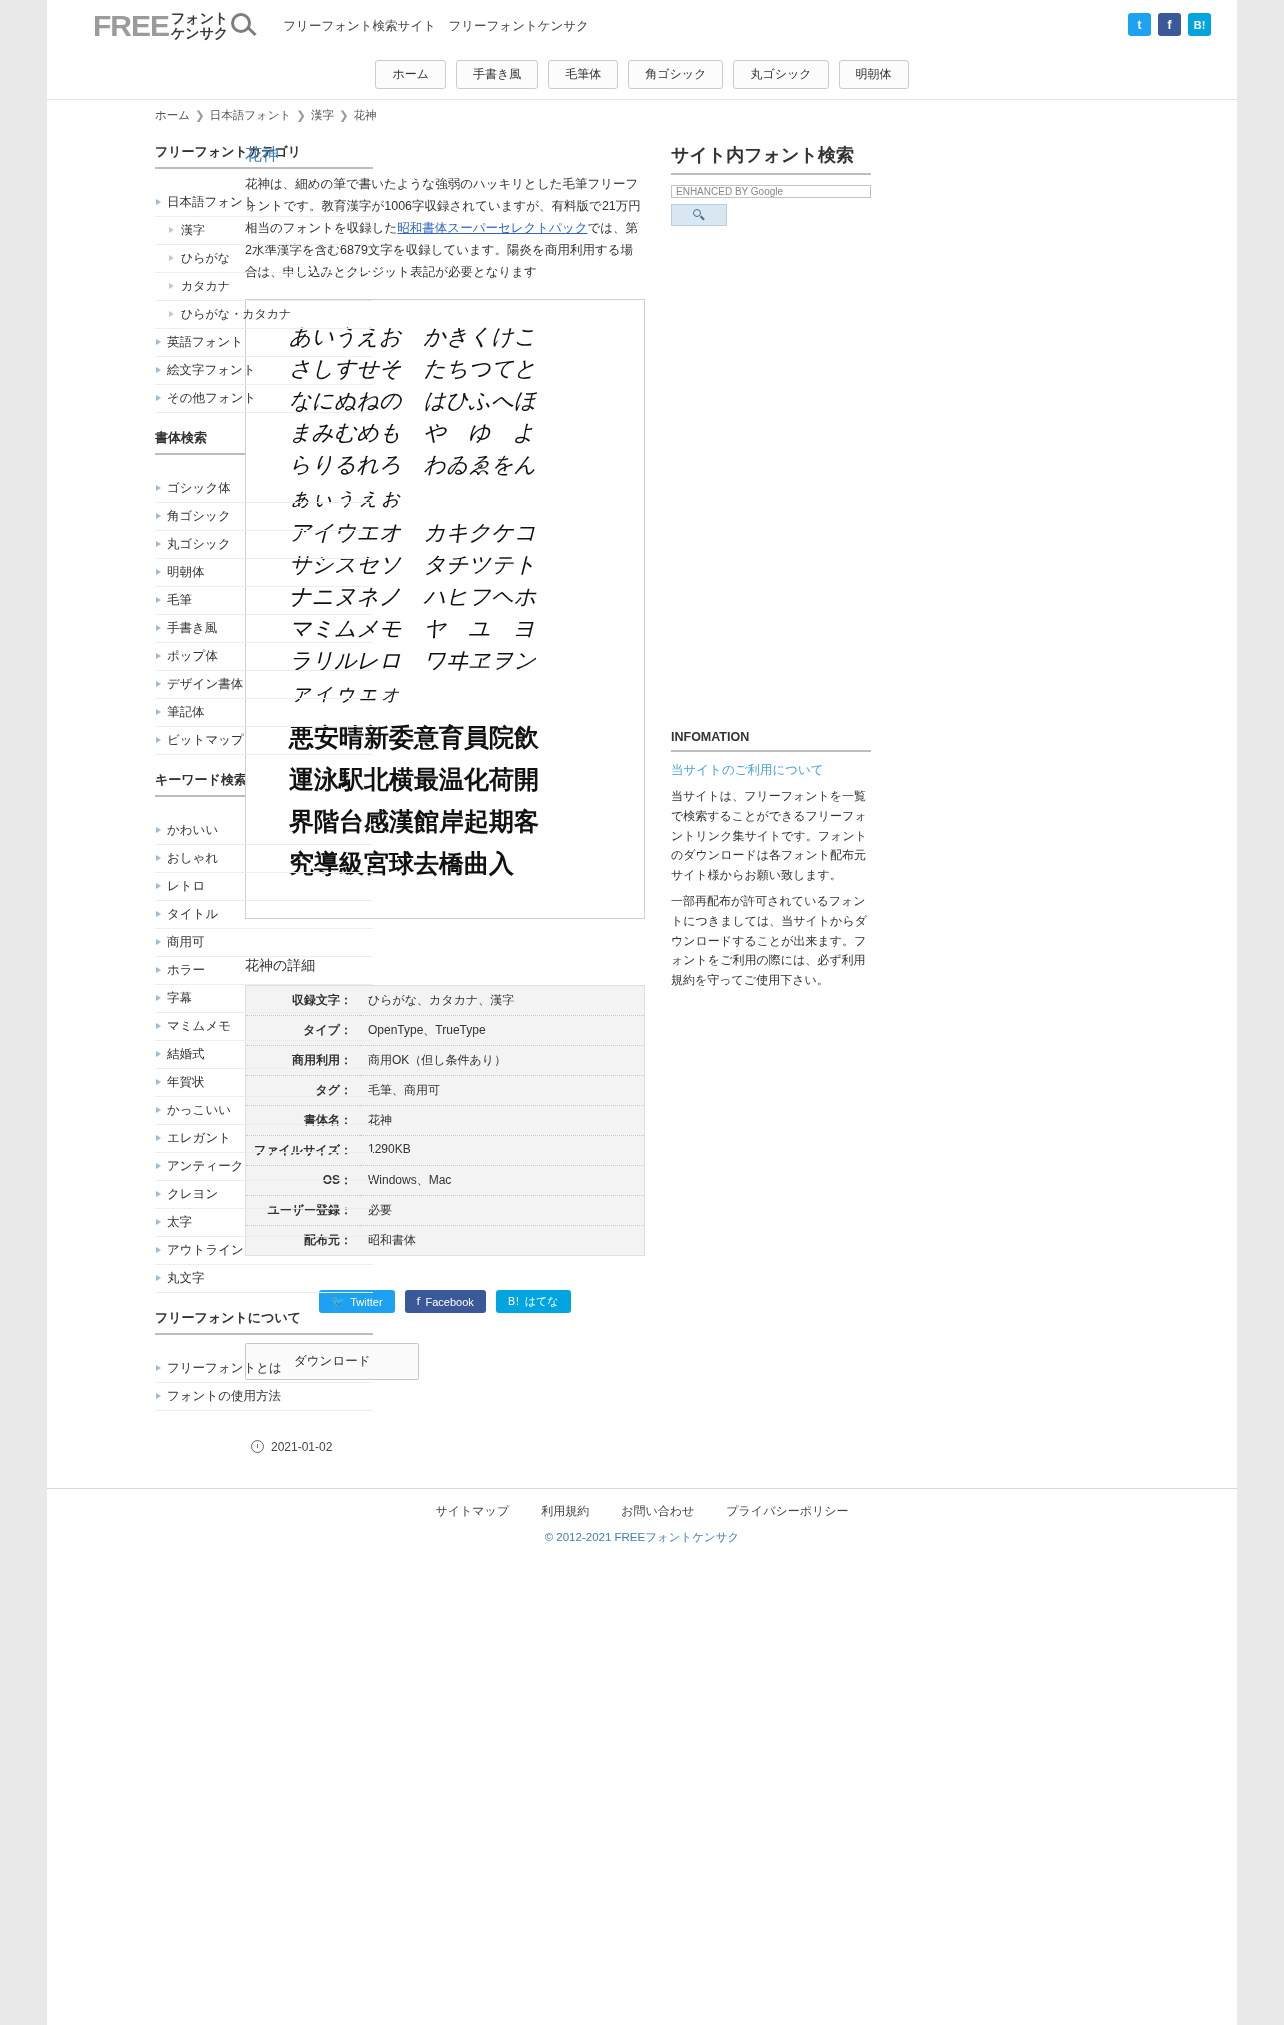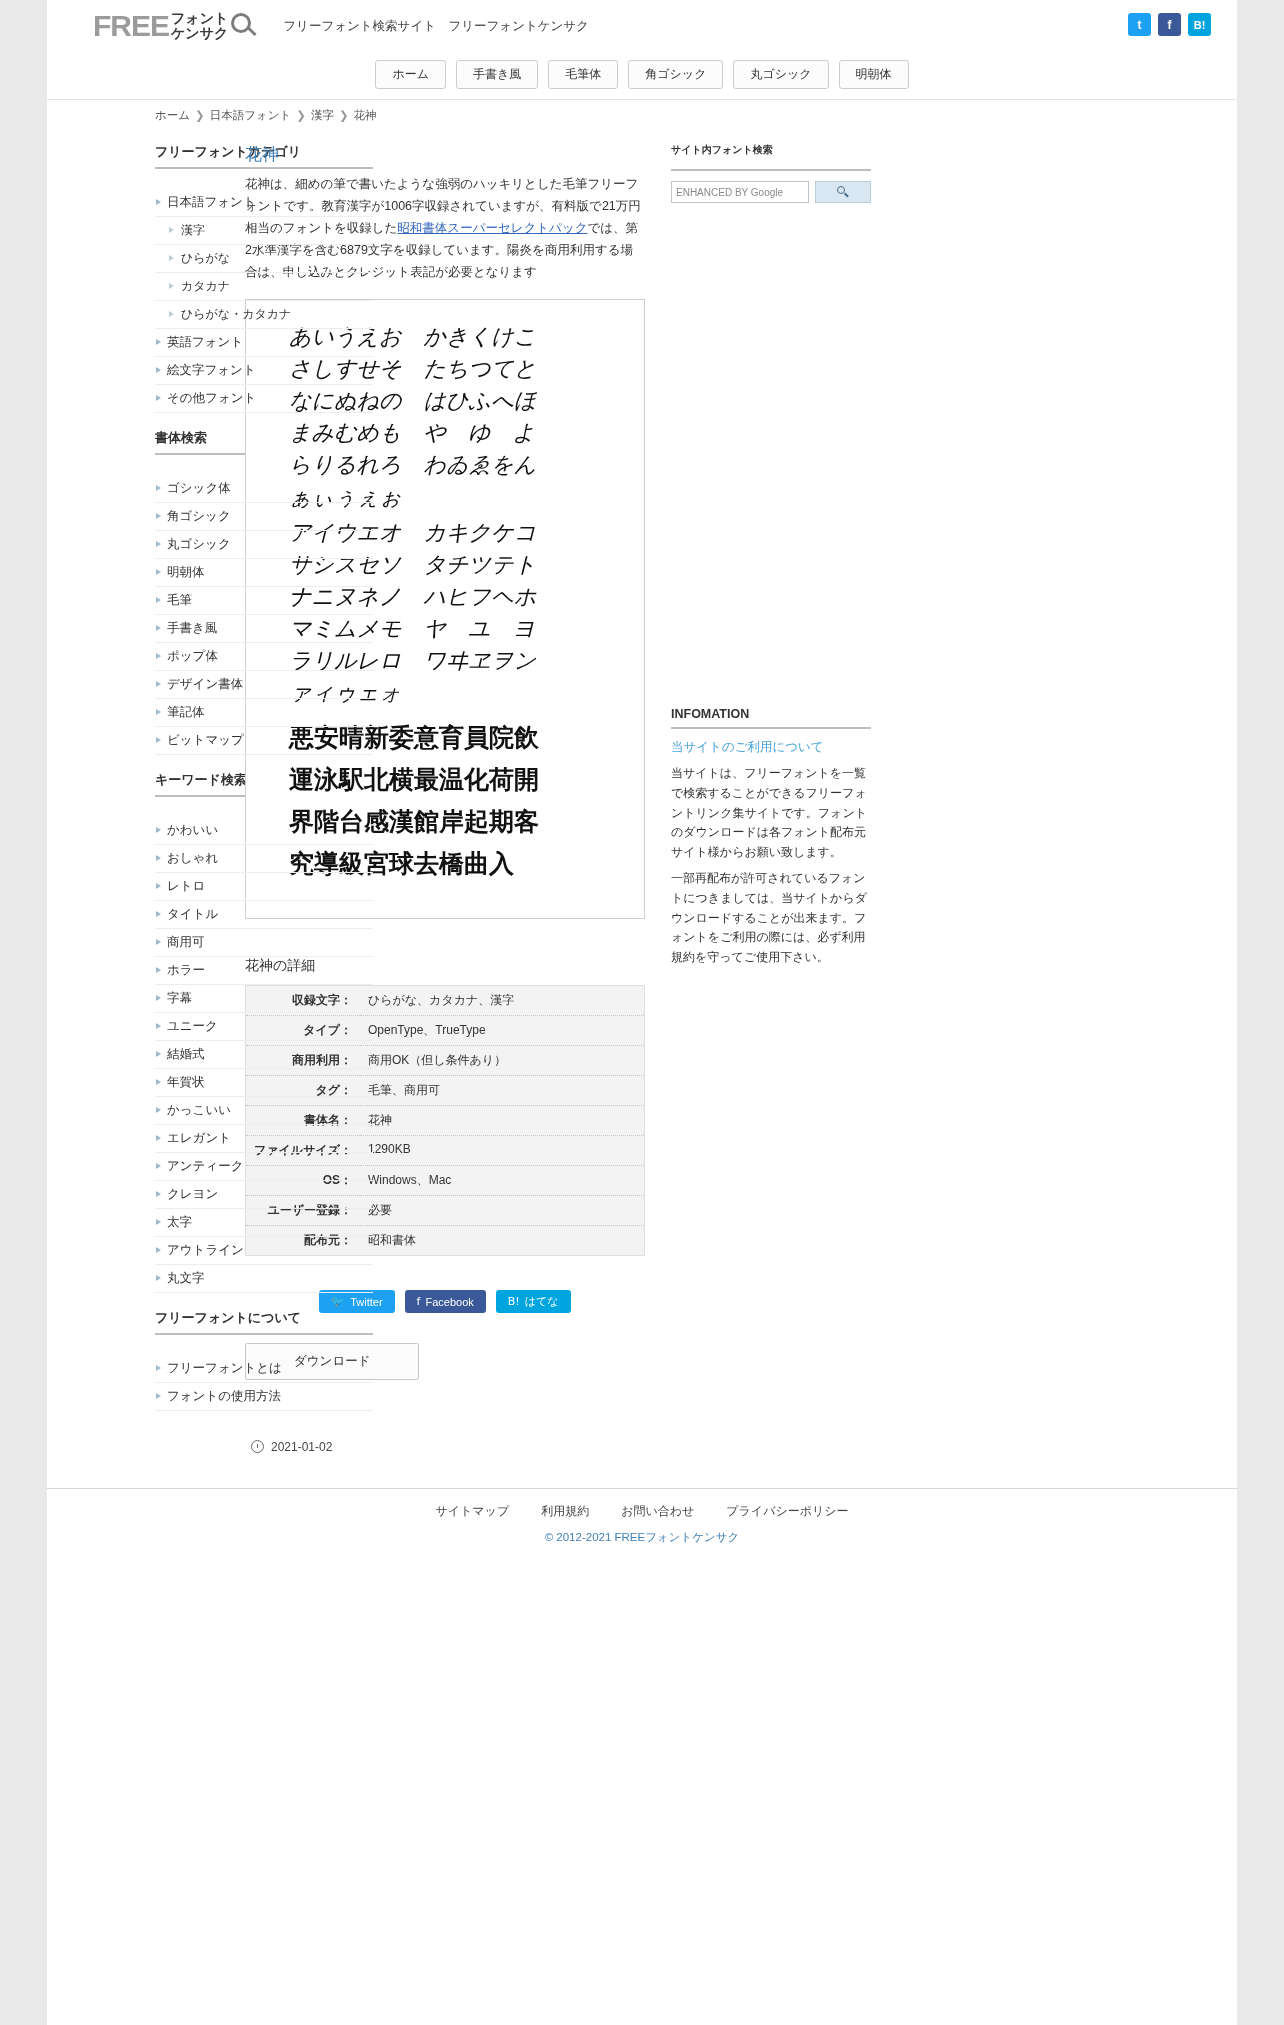--- a/index.html
+++ b/index.html
@@ -228,25 +228,25 @@
   }
   .clock {
     width:13px;height:13px;border:1.6px solid #666;border-radius:50%;
     position:relative; display:inline-block;
   }
   .clock::after{
     content:"";position:absolute;left:5px;top:2.3px;width:1.4px;height:4.5px;background:#666;
   }
   
   .right-head {
-    font-size:10px; font-weight:bold; color:#333;
+    font-size:18px; font-weight:bold; color:#333;
     border-bottom:2px solid #bdbdbd;
-    padding-bottom:12px; margin:6px 0 10px 0;
-  }
-  .searchbar { display:flex; gap:6px; }
+    padding-bottom:6px; margin:6px 0 10px 0;
+  }
+  .searchbar { display:flex; gap:6px;flex-direction:column; }
   .search-input {
     flex:1;
     border:1px solid #c3c3c3;
     height:22px;
     font-size:10px;
     color:#888;
     padding:0 4px;
     background:#fff;
     display:flex; align-items:center;
     overflow:hidden; white-space:nowrap;
@@ -351,21 +351,21 @@
 
       <div class="side-head">キーワード検索</div>
       <ul class="side">
         <li>かわいい</li>
         <li>おしゃれ</li>
         <li>レトロ</li>
         <li>タイトル</li>
         <li>商用可</li>
         <li>ホラー</li>
         <li>字幕</li>
-        <li>ユニーク</li>
+        <li>マミムメモ</li>
         <li>結婚式</li>
         <li>年賀状</li>
         <li>かっこいい</li>
         <li>エレガント</li>
         <li>アンティーク</li>
         <li>クレヨン</li>
         <li>太字</li>
         <li>アウトライン</li>
         <li>丸文字</li>
       </ul>

